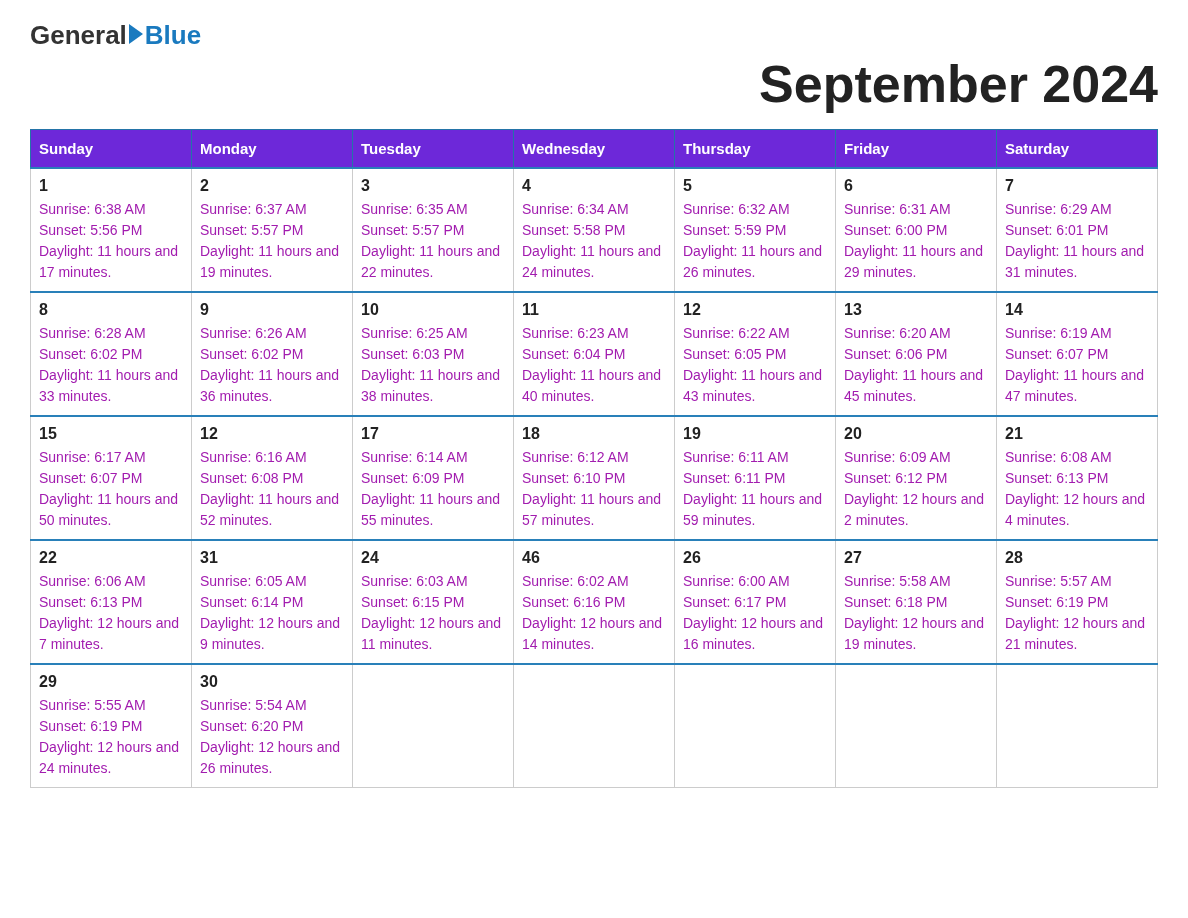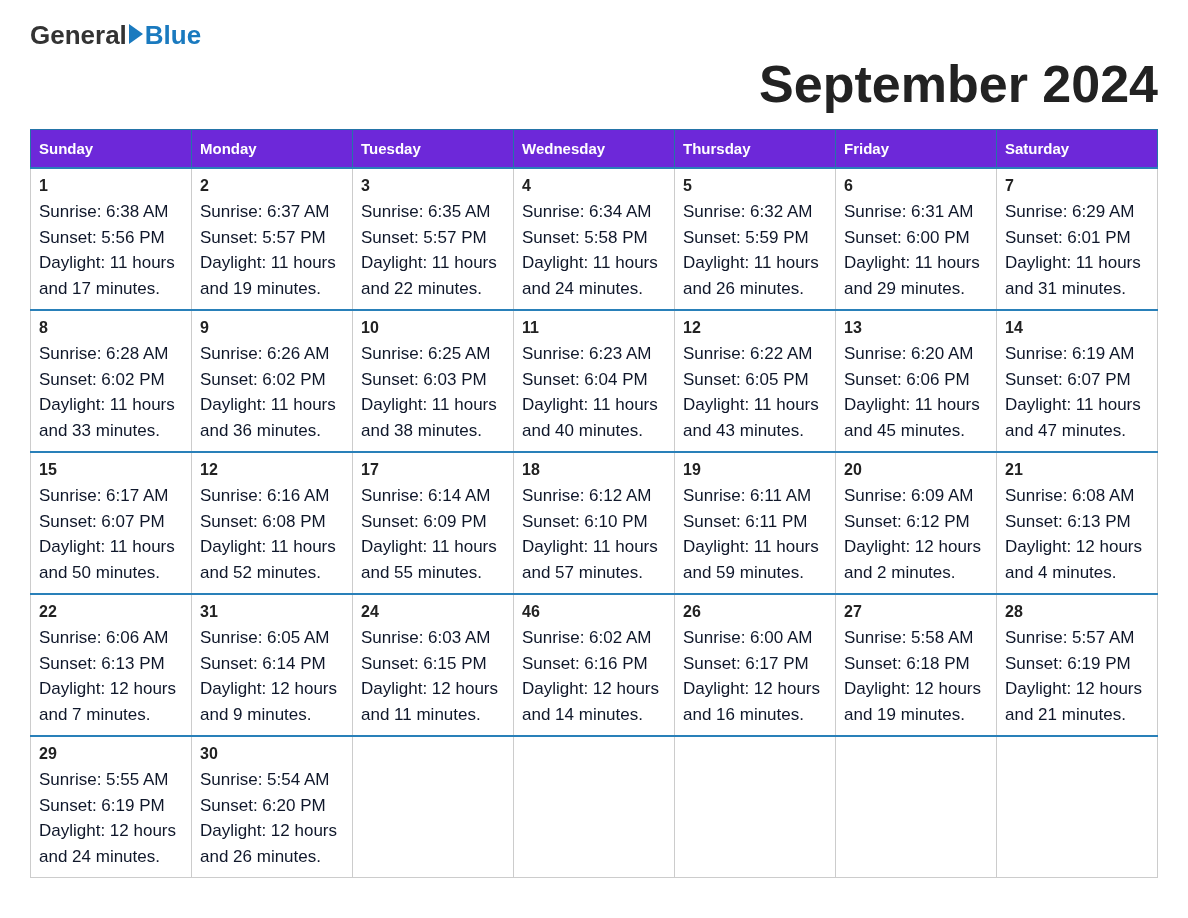--- a/index.html
+++ b/index.html
@@ -78,23 +78,23 @@
       width: calc(100% / 7);
       min-height: 100px;
     }
     .day-number {
       font-size: 16px;
       font-weight: bold;
       color: #222;
       margin-bottom: 4px;
     }
     .day-info {
-      font-size: 17px;
+      font-size: 14px;
       line-height: 1.5;
-      color: #0f172a;
+      color: #a21caf;
     }
     .empty-cell {
       background: #fff;
       border: 1px solid #ccc;
       border-top: 2px solid #2980b9;
     }
     tr:not(:first-child) td {
       border-top: 2px solid #2980b9;
     }
   </style>

